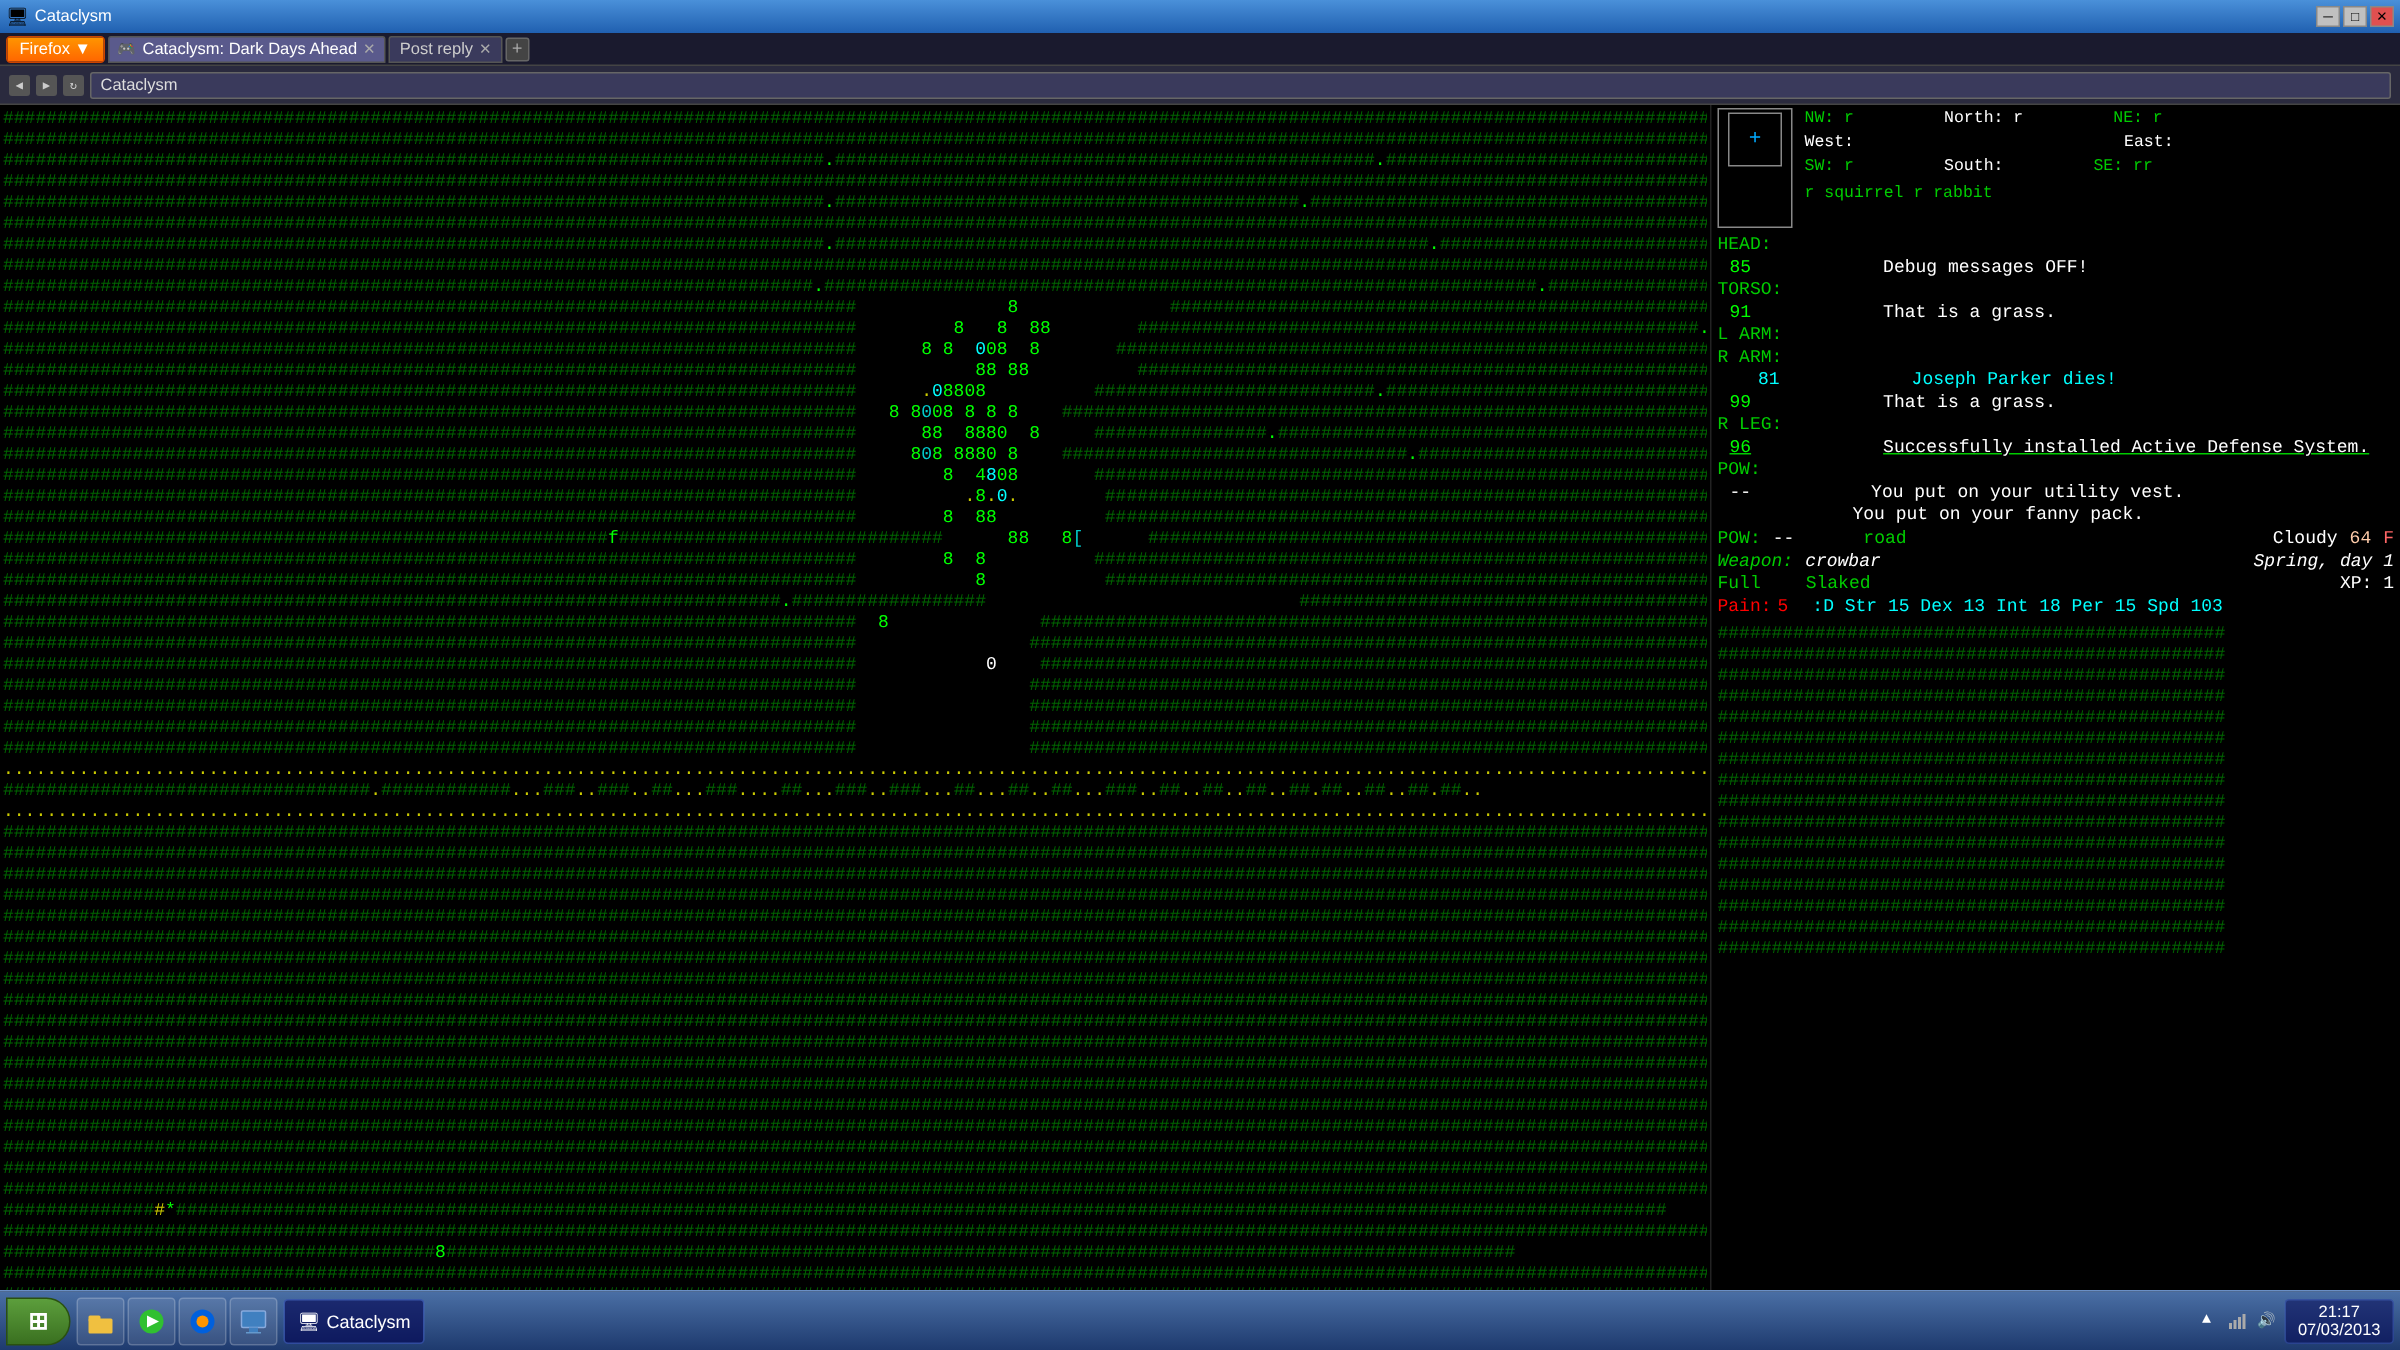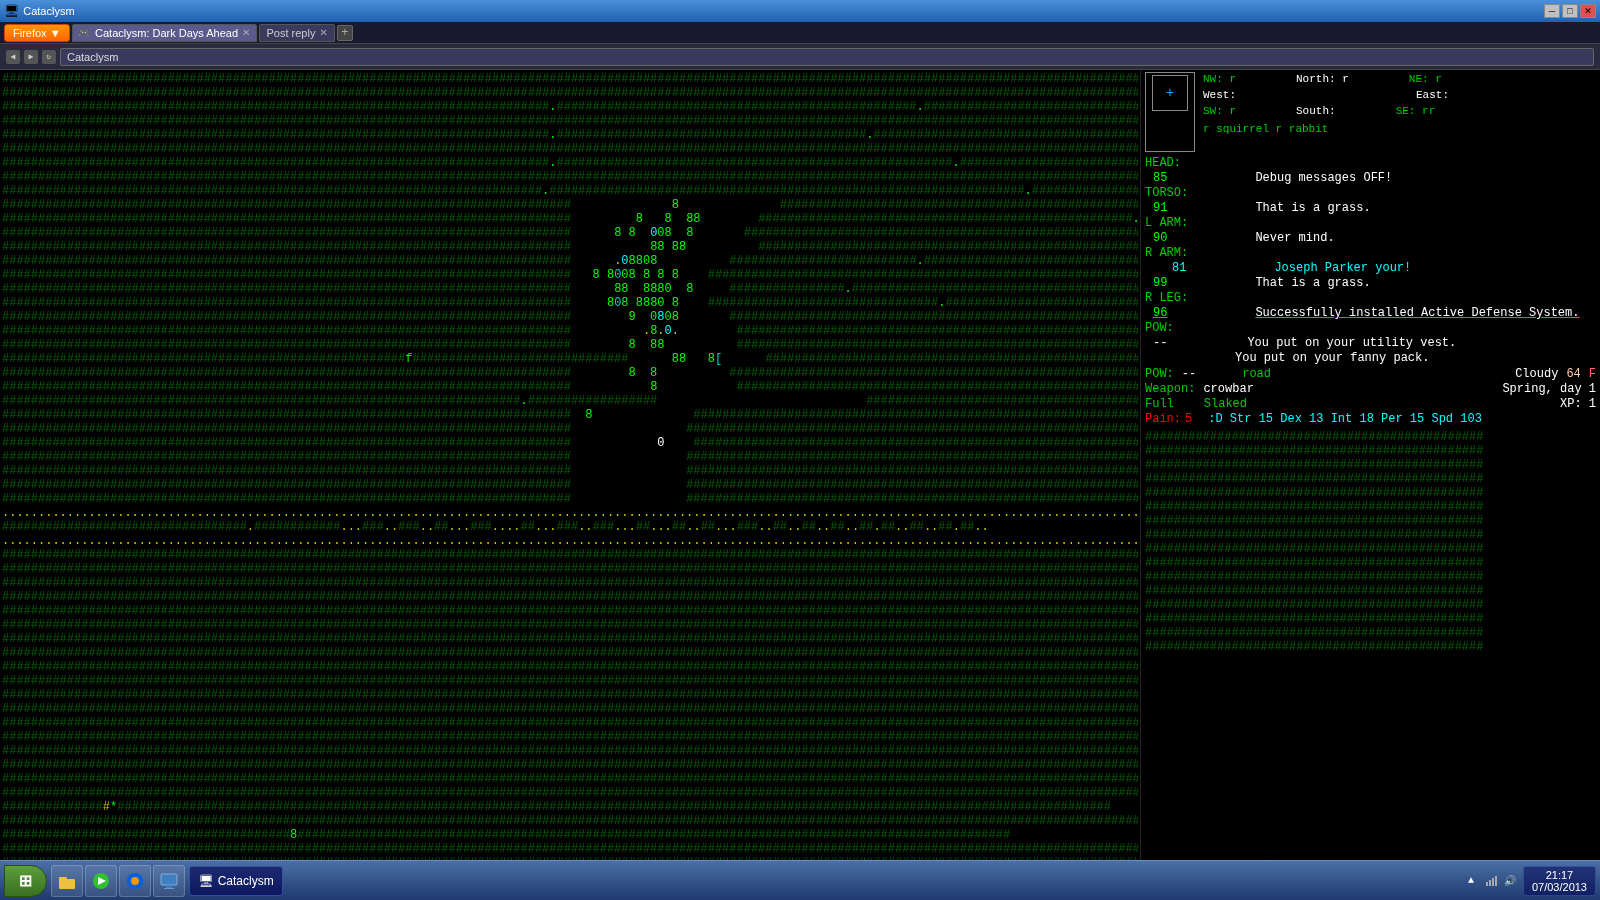--- a/index.html
+++ b/index.html
@@ -336,21 +336,21 @@
 <div class="map-row c-dark-green">############################################################################################################################################################################################################</div>
 <div class="map-row c-dark-green">###########################################################################<span class="c-bright-green">.</span>##################################################################<span class="c-bright-green">.</span>#################</div>
 <div class="map-row"><span class="c-dark-green">###############################################################################</span>              <span class="c-bright-green">8</span>              <span class="c-dark-green">##############################################################</span></div>
 <div class="map-row"><span class="c-dark-green">###############################################################################</span>         <span class="c-bright-green">8   8  88</span>        <span class="c-dark-green">####################################################</span><span class="c-bright-green">.</span></div>
 <div class="map-row"><span class="c-dark-green">###############################################################################</span>      <span class="c-bright-green">8 8</span>  <span class="c-bright-cyan">0</span><span class="c-bright-green">08  8</span>       <span class="c-dark-green">########################################################</span></div>
 <div class="map-row"><span class="c-dark-green">###############################################################################</span>           <span class="c-bright-green">88 88</span>          <span class="c-dark-green">######################################################################</span></div>
 <div class="map-row"><span class="c-dark-green">###############################################################################</span>     <span class="c-bright-green"> </span><span class="c-yellow">.</span><span class="c-bright-cyan">0</span><span class="c-bright-green">8808</span>          <span class="c-dark-green">##########################</span><span class="c-bright-green">.</span><span class="c-dark-green">#############################################</span></div>
 <div class="map-row"><span class="c-dark-green">###############################################################################</span>   <span class="c-bright-green">8 8</span><span class="c-cyan">0</span><span class="c-bright-green">08 8 8 8</span>    <span class="c-dark-green">########################################################################</span></div>
 <div class="map-row"><span class="c-dark-green">###############################################################################</span>      <span class="c-bright-green">88  8880  8</span>     <span class="c-dark-green">################</span><span class="c-bright-green">.</span><span class="c-dark-green">##########################################################</span></div>
 <div class="map-row"><span class="c-dark-green">###############################################################################</span>     <span class="c-bright-green">8</span><span class="c-cyan">0</span><span class="c-bright-green">8 8880 8</span>    <span class="c-dark-green">################################</span><span class="c-bright-green">.</span><span class="c-dark-green">##########################################</span></div>
-<div class="map-row"><span class="c-dark-green">###############################################################################</span>        <span class="c-bright-green">9  0</span><span class="c-bright-cyan">8</span><span class="c-bright-green">08</span>       <span class="c-dark-green">########################################################################</span></div>
+<div class="map-row"><span class="c-dark-green">###############################################################################</span>        <span class="c-bright-green">8  4</span><span class="c-bright-cyan">8</span><span class="c-bright-green">08</span>       <span class="c-dark-green">########################################################################</span></div>
 <div class="map-row"><span class="c-dark-green">###############################################################################</span>          <span class="c-yellow">.</span><span class="c-bright-green">8</span><span class="c-yellow">.</span><span class="c-bright-cyan">0</span><span class="c-yellow">.</span>        <span class="c-dark-green">########################################################################</span></div>
 <div class="map-row"><span class="c-dark-green">###############################################################################</span>        <span class="c-bright-green">8  88</span>          <span class="c-dark-green">########################################################################</span></div>
 <div class="map-row"><span class="c-dark-green">########################################################</span><span class="c-bright-green">f</span><span class="c-dark-green">##############################</span>      <span class="c-bright-green">88   8</span><span class="c-cyan">[</span>      <span class="c-dark-green">########################################################################</span></div>
 <div class="map-row"><span class="c-dark-green">###############################################################################</span>        <span class="c-bright-green">8  8</span>          <span class="c-dark-green">########################################################################</span></div>
 <div class="map-row"><span class="c-dark-green">###############################################################################</span>           <span class="c-bright-green">8</span>           <span class="c-dark-green">########################################################################</span></div>
 <div class="map-row"><span class="c-dark-green">########################################################################</span><span class="c-bright-green">.</span><span class="c-dark-green">##################</span>                             <span class="c-dark-green">##################################################</span></div>
 <div class="map-row"><span class="c-dark-green">###############################################################################</span>  <span class="c-bright-green">8</span>              <span class="c-dark-green">########################################################################</span></div>
 <div class="map-row"><span class="c-dark-green">###############################################################################</span>                <span class="c-dark-green">########################################################################</span></div>
 <div class="map-row"><span class="c-dark-green">###############################################################################</span>            <span class="c-white">0</span>    <span class="c-dark-green">########################################################################</span></div>
 <div class="map-row"><span class="c-dark-green">###############################################################################</span>                <span class="c-dark-green">########################################################################</span></div>
@@ -429,32 +429,27 @@
           <span class="c-green">TORSO:</span>
         </div>
         <div style="display:flex; gap:4px; font-size:12px; margin-bottom:1px; padding-left:8px;">
           <span class="c-bright-green">91</span>
           <span style="width:80px;"></span>
           <span class="c-white">That is a grass.</span>
         </div>
         <div style="display:flex; gap:4px; font-size:12px; margin-bottom:1px;">
           <span class="c-green">L ARM:</span>
         </div>
-        <div style="display:flex; gap:4px; font-size:12px; margin-bottom:1px; padding-left:8px;">
-          <span class="c-bright-green">90</span>
-          <span style="width:80px;"></span>
-          <span class="c-white">Never mind.</span>
-        </div>
         <div style="display:flex; gap:4px; font-size:12px; margin-bottom:1px;">
           <span class="c-green">R ARM:</span>
         </div>
         <div style="display:flex; gap:4px; font-size:12px; margin-bottom:1px; padding-left:8px;margin-left:19px;">
           <span class="c-bright-cyan">81</span>
           <span style="width:80px;"></span>
-          <span class="c-bright-cyan">Joseph Parker your!</span>
+          <span class="c-bright-cyan">Joseph Parker dies!</span>
         </div>
         <div style="display:flex; gap:4px; font-size:12px; margin-bottom:1px; padding-left:8px;">
           <span class="c-bright-green">99</span>
           <span style="width:80px;"></span>
           <span class="c-white">That is a grass.</span>
         </div>
         <div style="display:flex; gap:4px; font-size:12px; margin-bottom:1px;">
           <span class="c-green">R LEG:</span>
         </div>
         <div style="display:flex; gap:4px; font-size:12px; margin-bottom:1px; padding-left:8px;text-decoration:underline;">
@@ -480,21 +475,21 @@
         <div style="display:flex; gap:8px; font-size:12px; align-items:center; margin-bottom:1px;">
           <span class="c-green">POW:</span>
           <span class="c-white">--</span>
           <span style="width:30px;"></span>
           <span class="c-green">road</span>
           <span style="flex:1;"></span>
           <span class="c-white">Cloudy</span>
           <span style="color:#ffccaa">64</span>
           <span style="color:#ff6666">F</span>
         </div>
-        <div style="display:flex; gap:8px; font-size:12px; align-items:center; margin-bottom:1px;">
+        <div style="display:flex; gap:8px; font-size:12px; align-items:center; margin-bottom:1px;font-style:italic;">
           <span class="c-green">Weapon:</span>
           <span class="c-white">crowbar</span>
           <span style="flex:1;"></span>
           <span class="c-white">Spring, day 1</span>
         </div>
         <div style="display:flex; gap:0; font-size:12px; align-items:center; margin-bottom:1px;">
           <span class="c-green">Full</span>
           <span style="width:30px;"></span>
           <span class="c-green">Slaked</span>
           <span style="flex:1;"></span>

